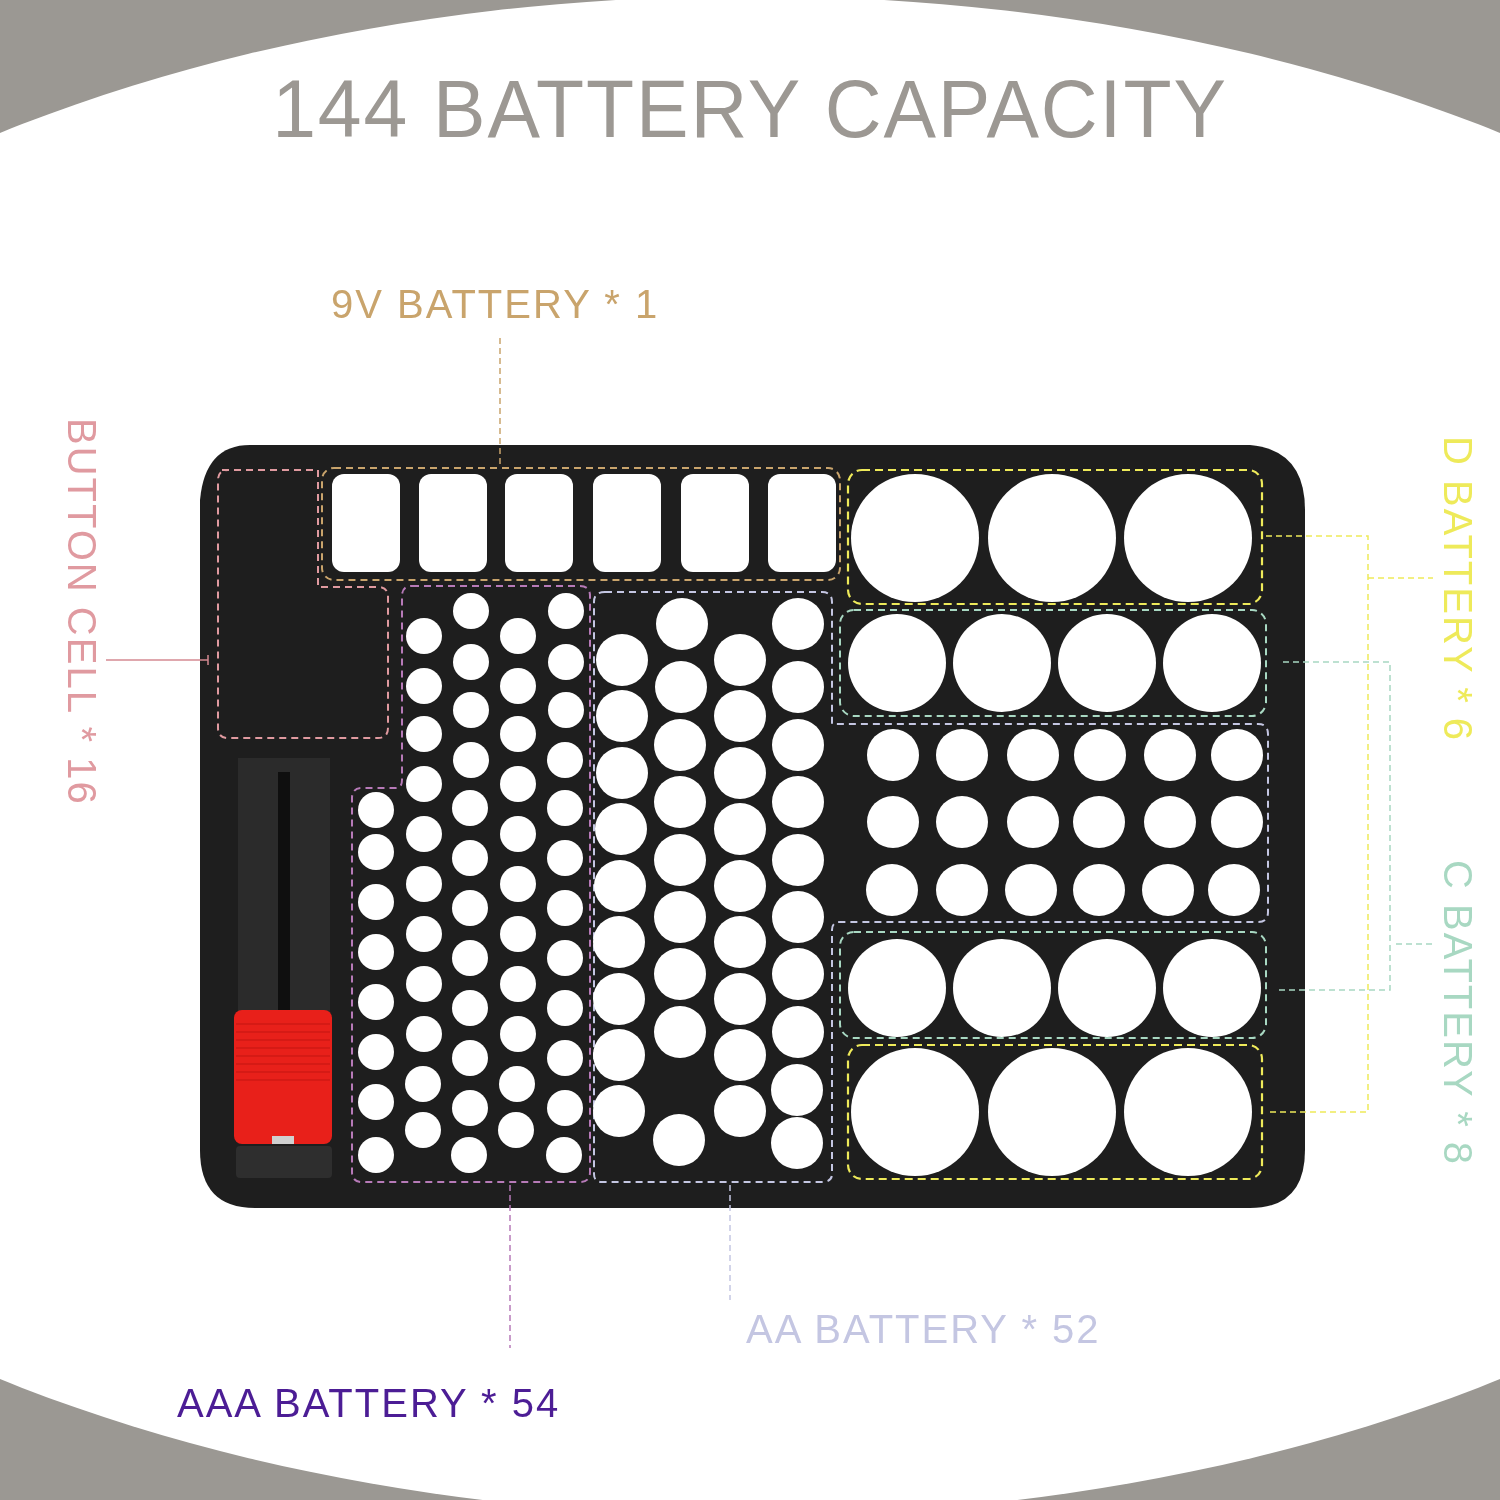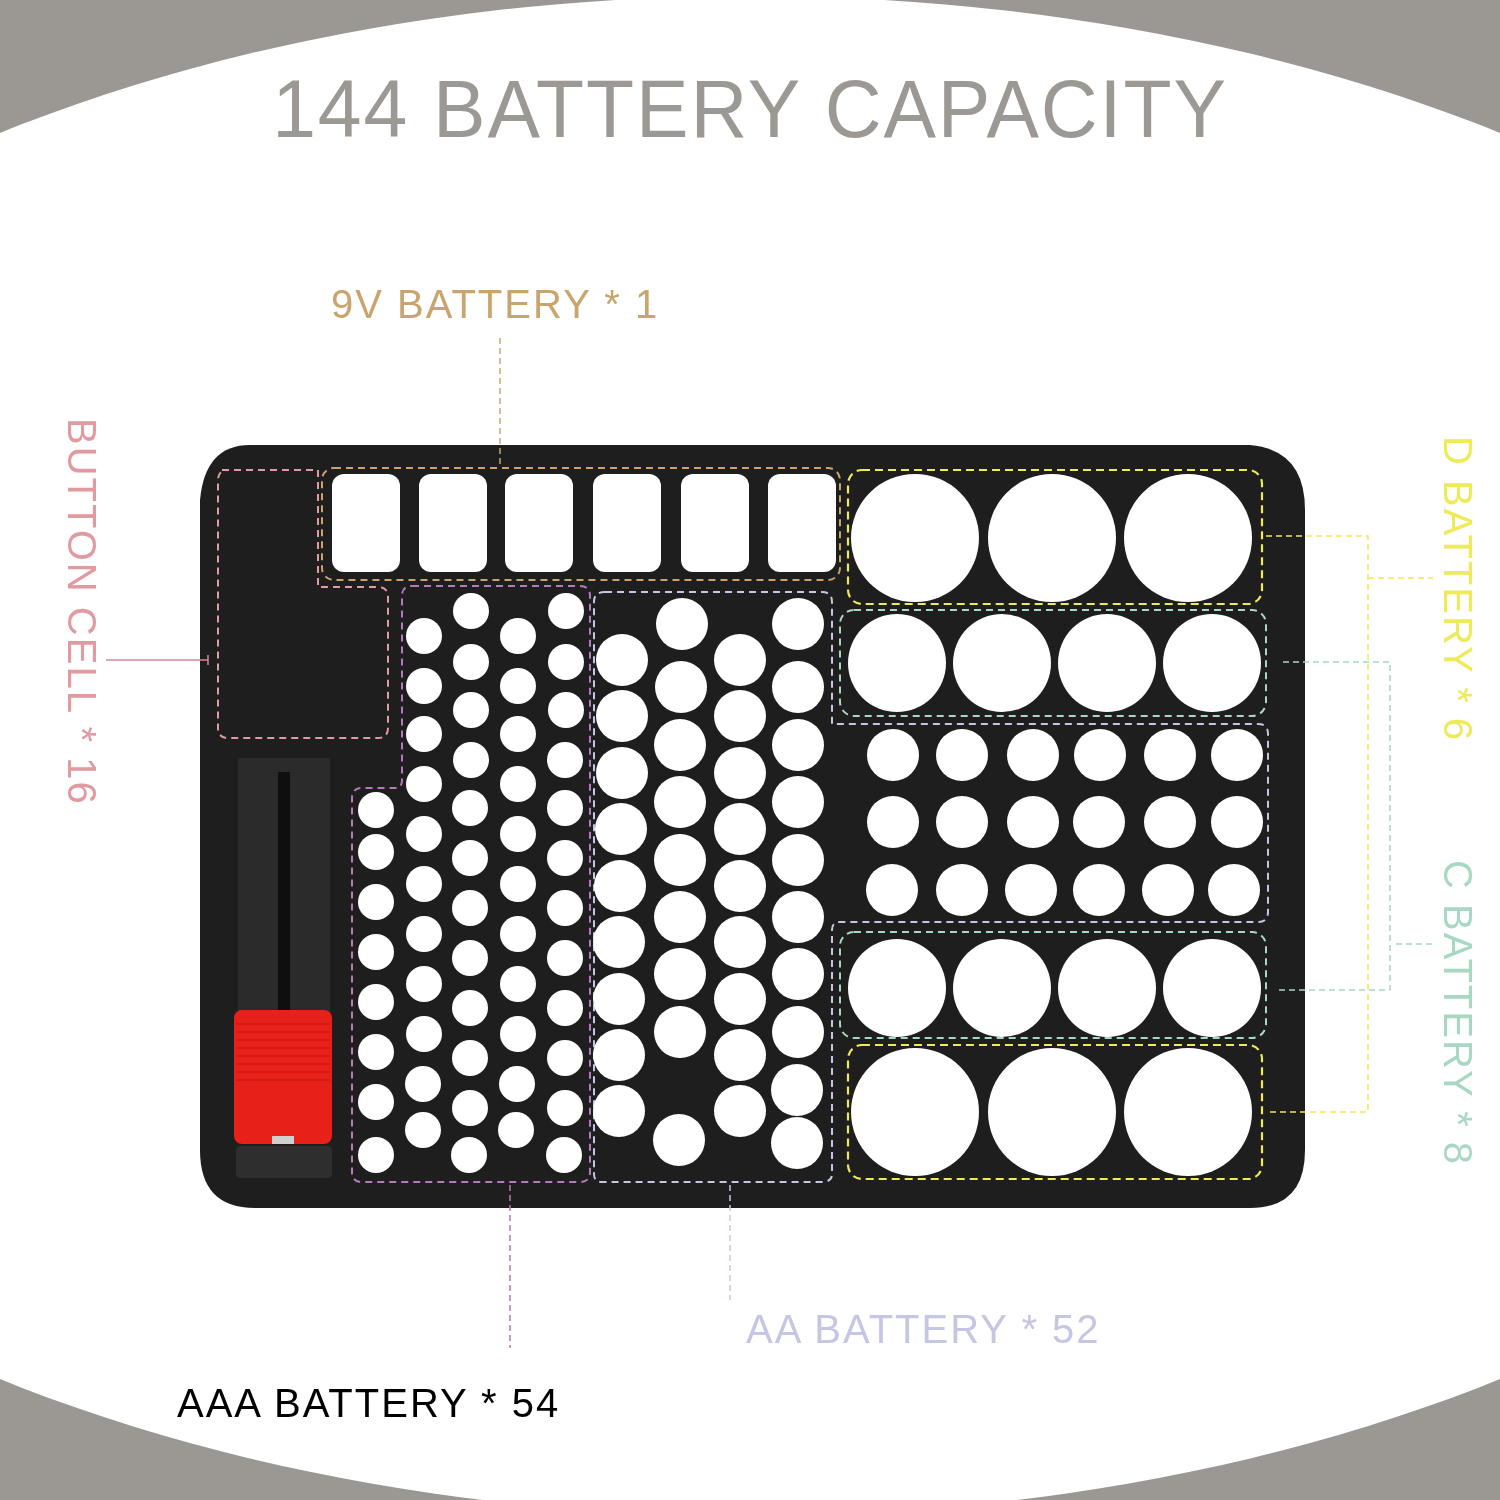--- a/index.html
+++ b/index.html
@@ -217,13 +217,13 @@
     <rect x="272" y="1136" width="22" height="8" fill="#d0d0d0"></rect>
     <rect x="236" y="1146" width="96" height="32" rx="4" fill="#2e2e2e"></rect>
   </g>
 </svg>
 
 <div class="label" style="left:331px; top:282px; color:#c9a46c;">9V BATTERY * 1</div>
 <div class="vlabel" style="left:104px; top:418px; color:#e09aa0;">BUTTON CELL * 16</div>
 <div class="vlabel" style="left:1480px; top:436px; color:#eeea5a;">D BATTERY * 6</div>
 <div class="vlabel" style="left:1480px; top:860px; color:#a8d8c2;">C BATTERY * 8</div>
 <div class="label" style="left:746px; top:1307px; color:#c4c6e2;">AA BATTERY * 52</div>
-<div class="label" style="left:177px; top:1381px; color:#000000;">AAA BATTERY * 54</div>
+<div class="label" style="left:177px; top:1381px; color:#4c1d95;">AAA BATTERY * 54</div>
 
 </body></html>

